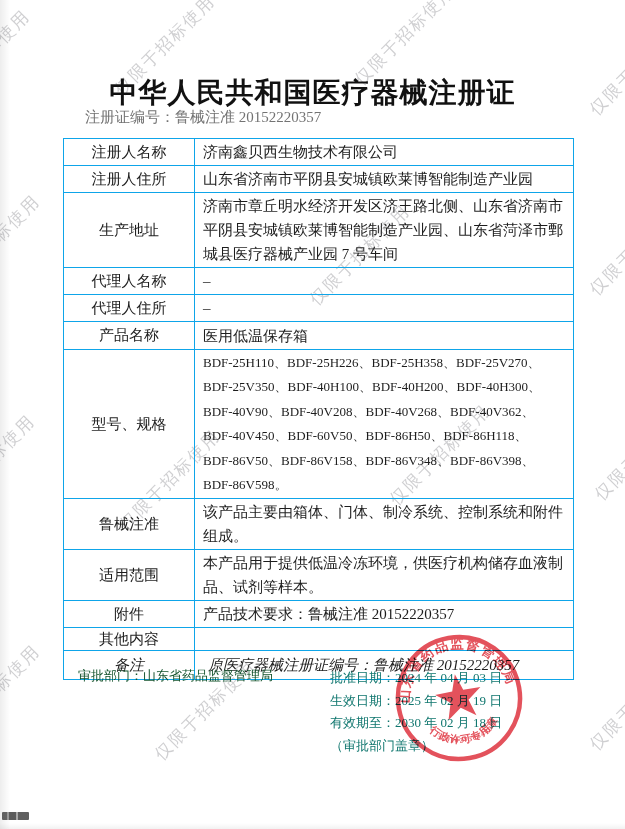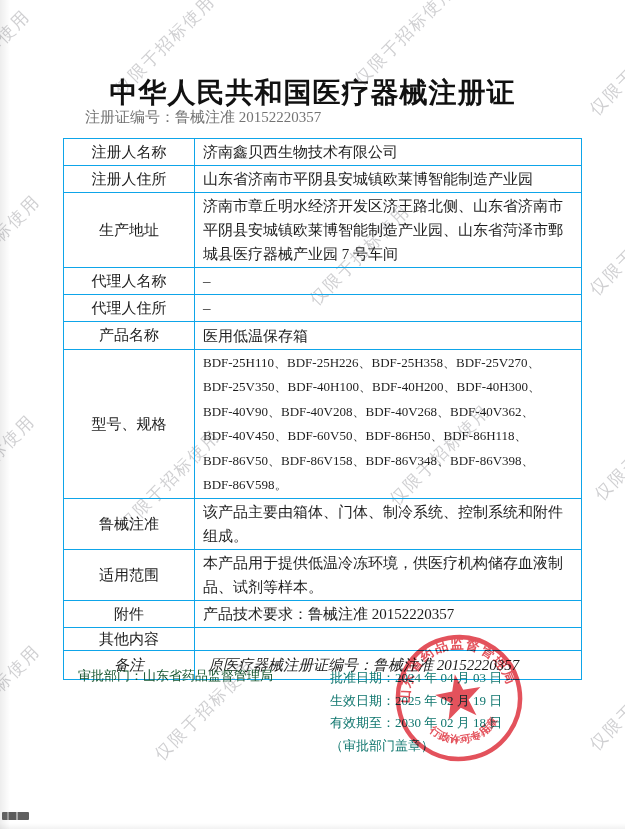--- a/index.html
+++ b/index.html
@@ -32,21 +32,21 @@
   }
   .reg-line{position:absolute;left:85px;top:108px;font-size:15px;color:#737373;}
 
   table.cert{
     position:absolute;left:63px;top:138px;width:494px;
     border-collapse:collapse;table-layout:fixed;
     font-size:15px;color:#1d1d1d;
   }
   table.cert td{border:1px solid #0ea5e9;vertical-align:middle;overflow:hidden;}
   td.lbl{width:124px;text-align:center;padding:0 3px;}
-  td.val{width:370px;padding:1px 8px 1px 8px;line-height:24px;}
+  td.val{width:370px;padding:1px 0 1px 8px;line-height:24px;}
   tr:nth-child(1){height:25px;}  tr:nth-child(2){height:25px;}
   tr:nth-child(3){height:74px;}  tr:nth-child(4){height:25px;}
   tr:nth-child(5){height:23px;}  tr:nth-child(6){height:28px;}
   tr:nth-child(7){height:149px;} tr:nth-child(8){height:48px;}
   tr:nth-child(9){height:47px;}  tr:nth-child(10){height:26px;}
   tr:nth-child(11){height:23px;} tr:nth-child(12){height:29px;font-style:italic;}
   td.val.models{white-space:pre-line;font-size:13px;line-height:24.4px;letter-spacing:0;}
   td.val.indent{padding-left:13px;}
 
   .footer-left{position:absolute;left:78px;top:667px;font-size:13px;color:#14532d;}

